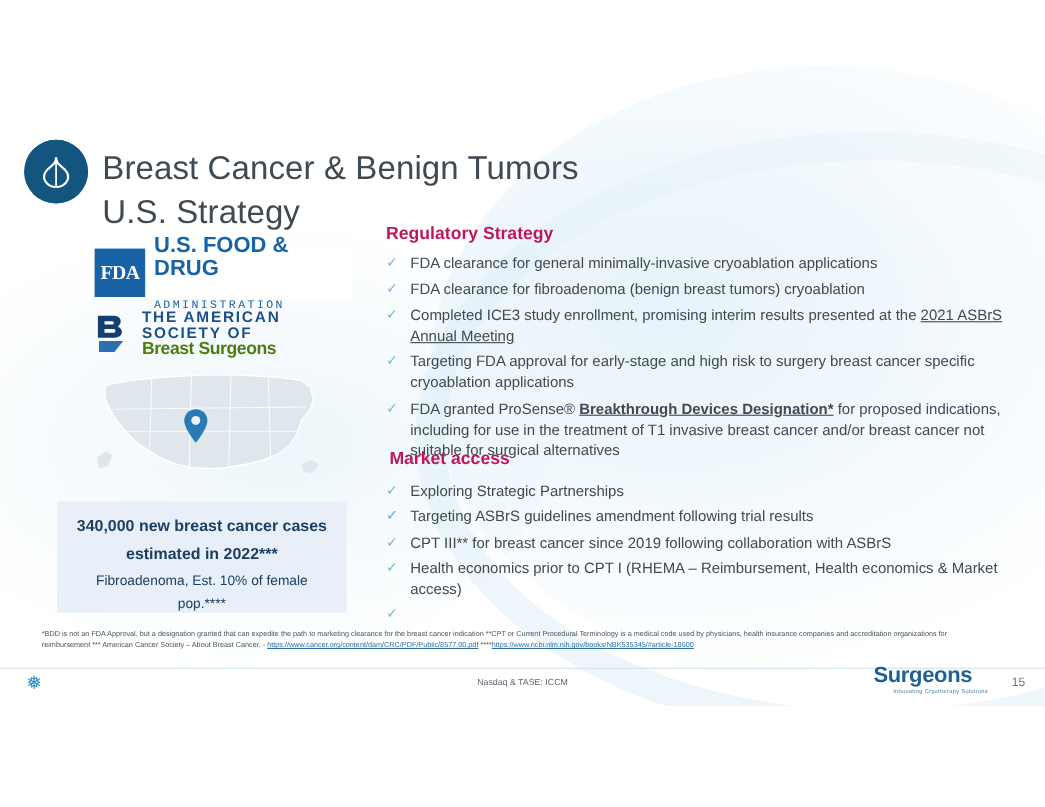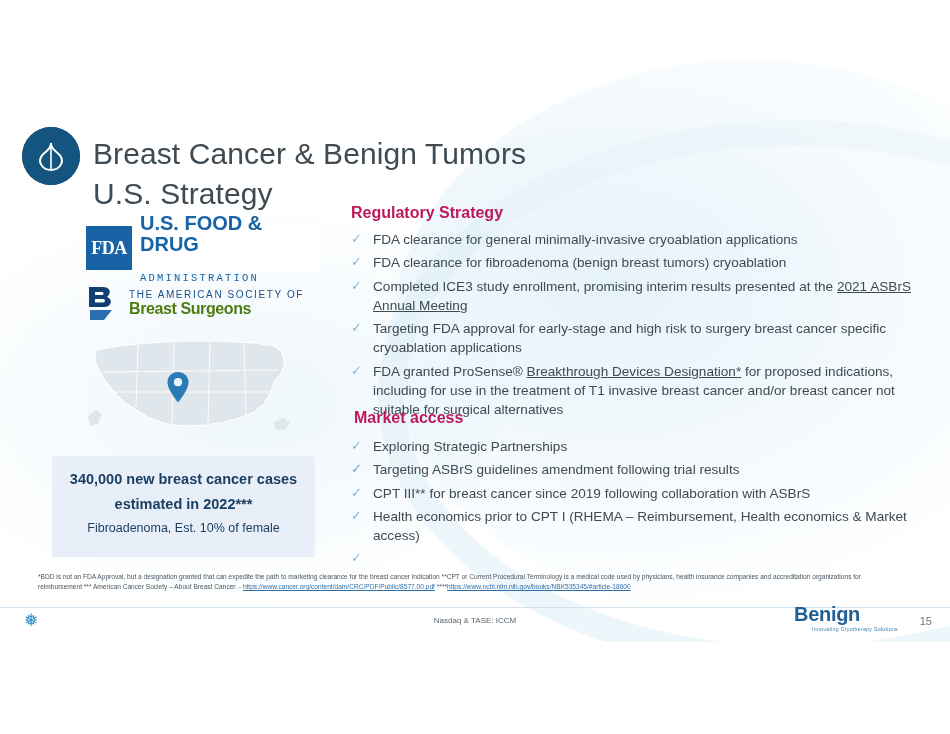--- a/index.html
+++ b/index.html
@@ -134,24 +134,24 @@
     width: 36px;
     height: 40px;
     position: relative;
     flex: 0 0 auto;
   }
   .asbrs-text {
     margin-left: 7px;
     line-height: 1.0;
   }
   .asbrs-text .l1 {
-    font-size: 10px;
+    font-size: 14px;
     color: #1b4f86;
     letter-spacing: 1.6px;
-    font-weight: normal;
+    font-weight: bold;
   }
   .asbrs-text .l2 {
     font-size: 16px;
     color: #4d7c0f;
     font-weight: bold;
     letter-spacing: -0.4px;
     margin-top: 1px;
   }
 
   
@@ -229,21 +229,21 @@
     color: #7fb8dd;
     font-size: 13px;
   }
   .bullet a, .bullet .link {
     color: #3f4a52;
     text-decoration: underline;
   }
   .bullet .linkbold {
     color: #3f4a52;
     text-decoration: underline;
-    font-weight: normal;
+    font-weight: bold;
   }
 
   
   .footnote {
     position: absolute;
     left: 38px;
     top: 572px;
     width: 830px;
     font-size: 6.6px;
     color: #4a5560;
@@ -376,20 +376,21 @@
         <path d="M12 1 C6 1, 1.5 5.6, 1.5 11.3 C1.5 19, 12 31.5, 12 31.5 C12 31.5, 22.5 19, 22.5 11.3 C22.5 5.6, 18 1, 12 1 Z" fill="#2a7ab5"></path>
         <circle cx="12" cy="11.2" r="4.1" fill="#eaf3f9"></circle>
       </svg>
     </div>
   </div>
 
   <div class="stat-box">
     <div class="big">340,000 new breast cancer cases</div>
     <div class="big">estimated in 2022***</div>
     <div class="small">Fibroadenoma, Est. 10% of female</div>
+    <div class="small">pop.****</div>
   </div>
 
   <div class="section-head" id="reg-head">Regulatory Strategy</div>
   <div class="bullets" id="reg-bullets">
       <div class="bullet"><span class="chk">✓</span><span>FDA clearance for general minimally-invasive cryoablation applications</span></div>
       <div class="bullet"><span class="chk">✓</span><span>FDA clearance for fibroadenoma (benign breast tumors) cryoablation</span></div>
       <div class="bullet"><span class="chk">✓</span><span>Completed ICE3 study enrollment, promising interim results presented at the </span><span class="link">2021 ASBrS Annual Meeting</span></div>
       <div class="bullet"><span class="chk">✓</span><span>Targeting FDA approval for early-stage and high risk to surgery breast cancer specific cryoablation applications</span></div>
       <div class="bullet"><span class="chk">✓</span><span>FDA granted ProSense® </span><span class="linkbold">Breakthrough Devices Designation*</span><span> for proposed indications, including for use in the treatment of T1 invasive breast cancer and/or breast cancer not suitable for surgical alternatives</span></div>
     </div>
@@ -404,19 +405,19 @@
       <div class="bullet"><span class="chk">✓</span></div>
     </div>
 
   <div class="footnote" id="footnote"><span>*BDD is not an FDA Approval, but a designation granted that can expedite the path to marketing clearance for the breast cancer indication **CPT or Current Procedural Terminology is a medical code used by physicians, health insurance companies and accreditation organizations for reimbursement *** American Cancer Society – About Breast Cancer. - </span><span class="u">https://www.cancer.org/content/dam/CRC/PDF/Public/8577.00.pdf</span><span> ****</span><span class="u">https://www.ncbi.nlm.nih.gov/books/NBK535345/#article-18600</span></div>
 
   <div class="footer-rule"></div>
   <div class="snowflake">❅</div>
   <div class="footer-center">Nasdaq &amp; TASE: ICCM</div>
 
   <div class="brand">
-    <div class="bname">Benign</div>
+    <div class="bname">Surgeons</div>
     <div class="btag">Innovating Cryotherapy Solutions</div>
   </div>
 
   <div class="page-num">15</div>
 
 </div>
 
 </body></html>

